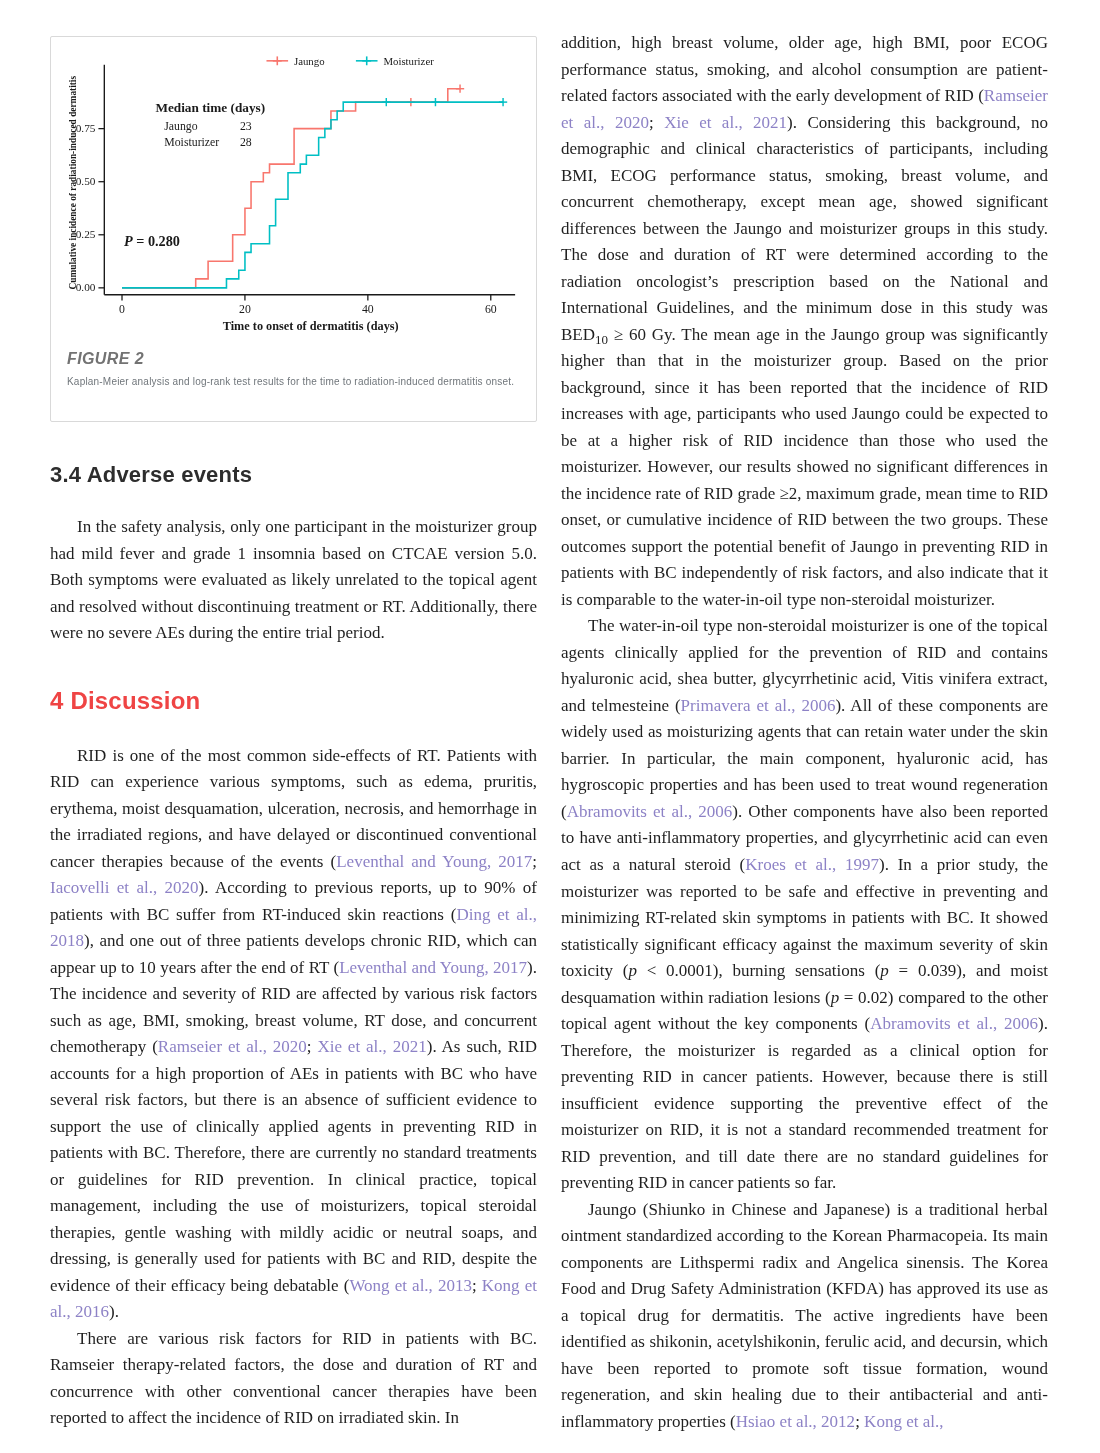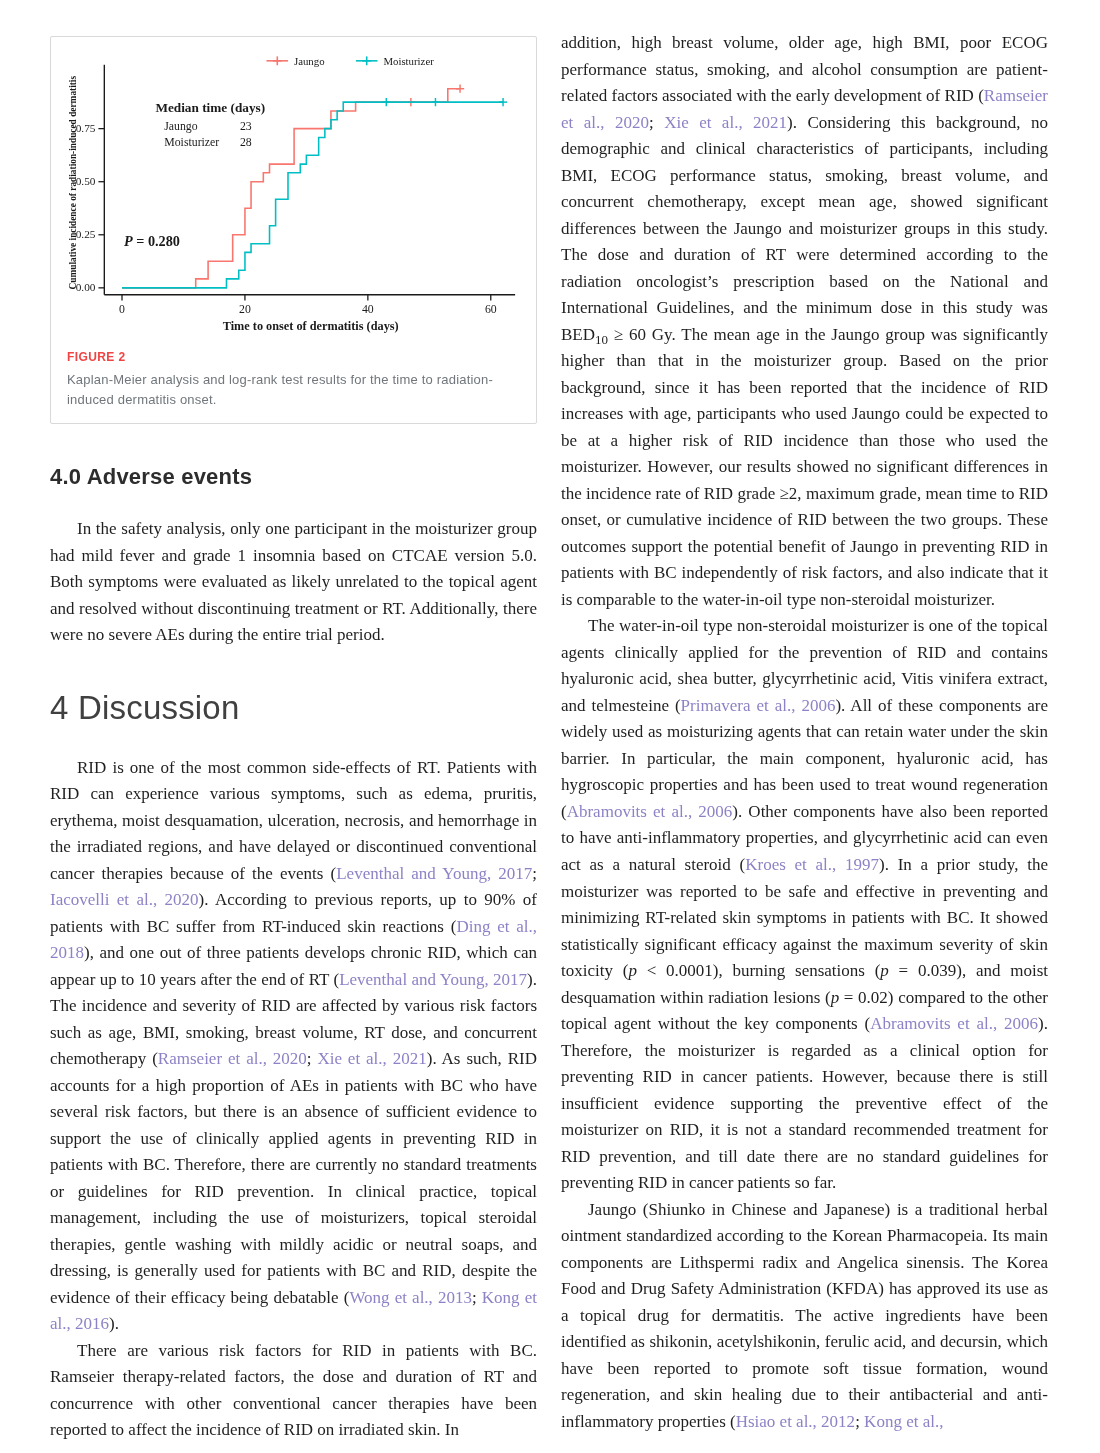--- a/index.html
+++ b/index.html
@@ -13,34 +13,34 @@
   }
   .col{flex:1 1 0;min-width:0;}
   
   .figure-box{
     border:1px solid #d9d9d9;border-radius:2px;
     padding:14px 14px 14px 14px;margin:6px 0 40px 0;background:#fff;
   }
   .figure-box svg{display:block;width:100%;height:auto;}
   .fig-caption{margin-top:14px;font-family:"Liberation Sans","DejaVu Sans",sans-serif;}
   .fig-caption .cap-label{
-    font-size:12px;font-weight:700;color:#ef4444;letter-spacing:.4px;margin:0 0 6px 2px;
+    font-size:16px;font-weight:700;color:#737373;letter-spacing:.4px;margin:0 0 6px 2px;font-style:italic;
   }
   .fig-caption .cap-text{
-    font-size:13px;color:#70767b;line-height:1.5;margin:0 0 0 2px;letter-spacing:.2px;
+    font-size:10px;color:#70767b;line-height:1.5;margin:0 0 18px 2px;letter-spacing:.2px;
   }
   
   h2.sub-head{
     font-family:"Liberation Sans","DejaVu Sans",sans-serif;
     font-size:22px;font-weight:700;color:#2d2d2d;letter-spacing:.2px;
     margin:0 0 26px 0;
   }
   h1.disc-head{
     font-family:"Liberation Sans","DejaVu Sans",sans-serif;
-    font-size:33px;font-weight:400;color:#404040;letter-spacing:.2px;
+    font-size:24px;font-weight:700;color:#ef4444;letter-spacing:.2px;
     margin:40px 0 28px 0;
   }
   
   p.body-par{
     font-size:17px;line-height:1.56;text-align:justify;margin:0;
     text-indent:27px;
   }
   p.no-indent{text-indent:0;}
   .cite{color:#8d82c6;}
   .it{font-style:italic;}
@@ -117,21 +117,21 @@
               <line x1="445.74603174603175" y1="47.8" x2="445.74603174603175" y2="56.2" stroke="#00BFC4" stroke-width="1.5"></line>
             </g>
           </svg>
         </div>
       <div class="fig-caption">
         <div class="cap-label">FIGURE 2</div>
         <div class="cap-text">Kaplan-Meier analysis and log-rank test results for the time to radiation-induced dermatitis onset.</div>
       </div>
     </div>
 
-    <h2 class="sub-head">4.0 Adverse events</h2>
+    <h2 class="sub-head">3.4 Adverse events</h2>
 
     <p class="body-par">In the safety analysis, only one participant in the moisturizer group had mild fever and grade 1 insomnia based on CTCAE version 5.0. Both symptoms were evaluated as likely unrelated to the topical agent and resolved without discontinuing treatment or RT. Additionally, there were no severe AEs during the entire trial period.</p>
 
     <h1 class="disc-head">4 Discussion</h1>
 
     <p class="body-par">RID is one of the most common side-effects of RT. Patients with RID can experience various symptoms, such as edema, pruritis, erythema, moist desquamation, ulceration, necrosis, and hemorrhage in the irradiated regions, and have delayed or discontinued conventional cancer therapies because of the events (<span class="cite">Leventhal and Young, 2017</span>; <span class="cite">Iacovelli et al., 2020</span>). According to previous reports, up to 90% of patients with BC suffer from RT-induced skin reactions (<span class="cite">Ding et al., 2018</span>), and one out of three patients develops chronic RID, which can appear up to 10 years after the end of RT (<span class="cite">Leventhal and Young, 2017</span>). The incidence and severity of RID are affected by various risk factors such as age, BMI, smoking, breast volume, RT dose, and concurrent chemotherapy (<span class="cite">Ramseier et al., 2020</span>; <span class="cite">Xie et al., 2021</span>). As such, RID accounts for a high proportion of AEs in patients with BC who have several risk factors, but there is an absence of sufficient evidence to support the use of clinically applied agents in preventing RID in patients with BC. Therefore, there are currently no standard treatments or guidelines for RID prevention. In clinical practice, topical management, including the use of moisturizers, topical steroidal therapies, gentle washing with mildly acidic or neutral soaps, and dressing, is generally used for patients with BC and RID, despite the evidence of their efficacy being debatable (<span class="cite">Wong et al., 2013</span>; <span class="cite">Kong et al., 2016</span>).</p>
 
     <p class="body-par">There are various risk factors for RID in patients with BC. Ramseier therapy-related factors, the dose and duration of RT and concurrence with other conventional cancer therapies have been reported to affect the incidence of RID on irradiated skin. In</p>
 
   </div>

